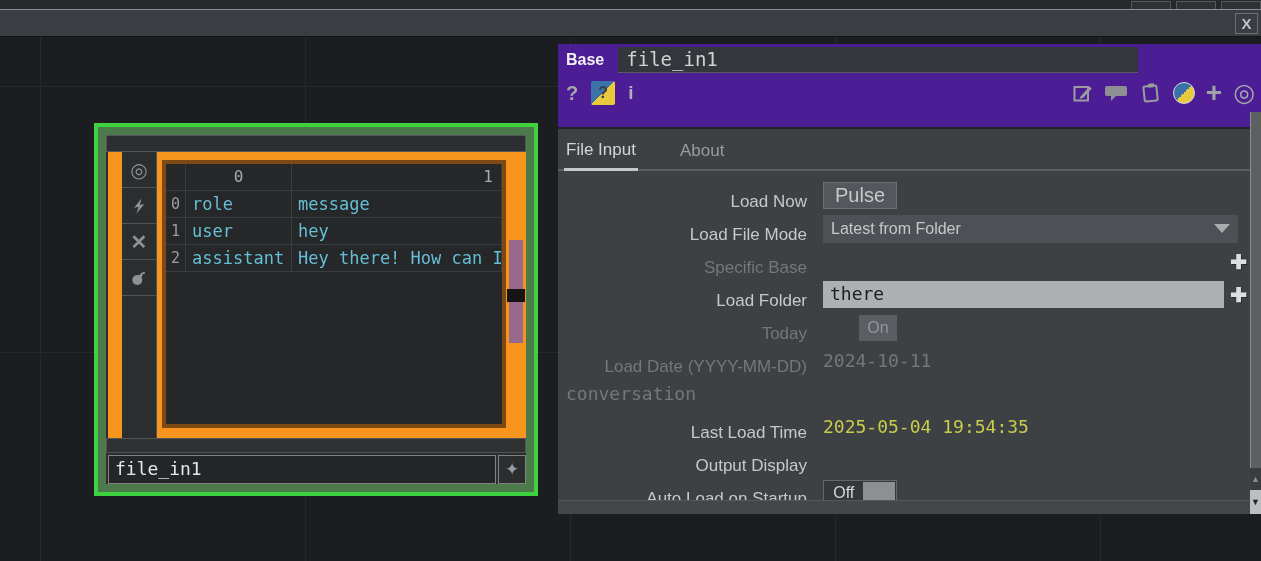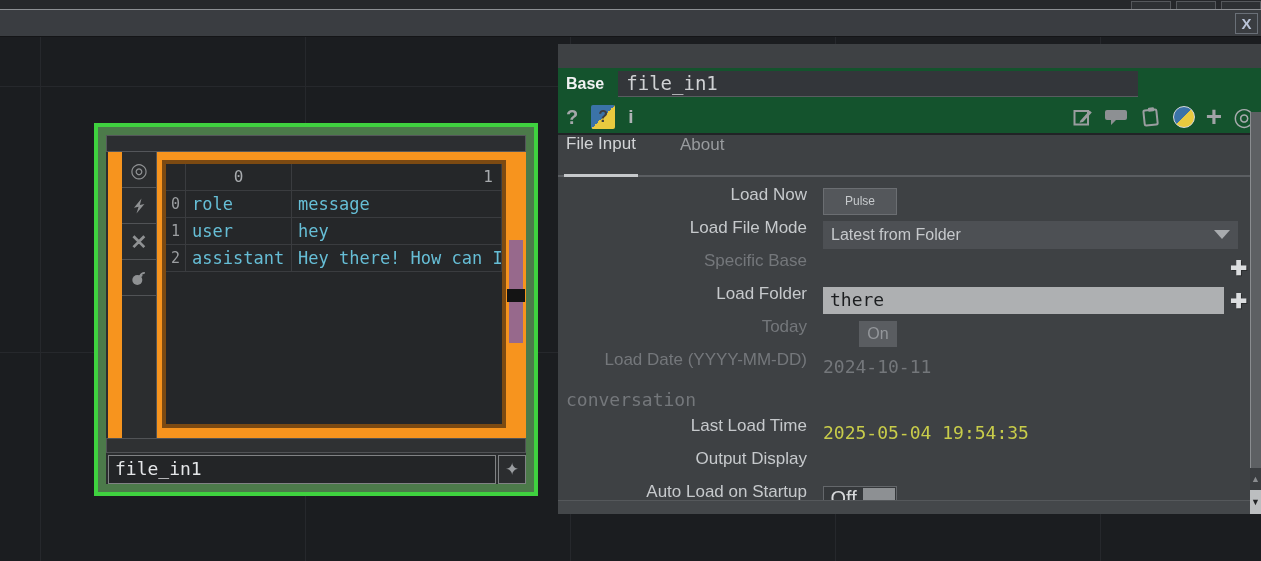--- a/index.html
+++ b/index.html
@@ -47,21 +47,21 @@
   .scroll-gap { position:absolute; right:1px; width:18px; background:#141414; }
   .node-bottomstrip { height:15px; background:#2f3133; border:1px solid #515356; }
   .node-namerow { height:29px; margin-top:2px; display:flex; padding:0 0 0 2px; gap:2px; }
   .node-namefield { flex:1; background:#232527; border:1px solid #808284; color:#e4e6e8;
                     font-family:"DejaVu Sans Mono", monospace; font-size:18px; line-height:26px; padding-left:6px; }
   .node-addbtn { width:28px; background:#2b2d2f; border:1px solid #808284; color:#9a9da0;
                  display:flex; align-items:center; justify-content:center; font-size:17px; cursor:pointer; }
 
   
   .dialog { position:absolute; left:558px; top:44px; width:703px; height:470px; background:#3e4144; z-index:6; }
-  .dlg-head { height:67px; background:#14532d; border-bottom:2px solid #212326;margin-top:24px; }
+  .dlg-head { height:85px; background:#4c1d95; border-bottom:2px solid #212326; }
   .dlg-title { height:32px; display:flex; align-items:center; padding:0 8px; }
   .op-type { color:#f0f1f2; font-weight:bold; font-size:16px; margin-right:14px; }
   .op-name { flex:1; max-width:520px; color:#d0d2d4; font-family:"DejaVu Sans Mono", monospace; font-size:19px;
              border-bottom:1px solid #595c60; background:#33363a; padding:1px 8px 2px 8px; }
   .dlg-toolbar { height:33px; display:flex; align-items:center; padding:0 6px 0 8px; gap:13px; }
   .tb-spacer { flex:1; }
   .tb-glyph { color:#a4a7aa; font-weight:bold; font-size:20px; cursor:pointer; line-height:1; }
   .tb-info { font-size:19px; color:#b0b3b6; }
   .py-help { width:24px; height:24px; border-radius:2px; cursor:pointer;
              background:linear-gradient(135deg,#3b73a8 0 50%,#e9ca3f 50% 100%);
@@ -69,47 +69,47 @@
   .py-help span { color:#3c3e40; font-weight:bold; font-size:16px; }
   .tb-right { display:flex; align-items:center; gap:11px; }
   .tb-svg { display:block; cursor:pointer; }
   .py-logo { width:22px; height:22px; border-radius:50%; border:1px solid #d8dadc; cursor:pointer;
              background:linear-gradient(135deg,#3b73a8 0 50%,#e9ca3f 50% 100%); }
   .tb-plus { font-size:28px; font-weight:bold; color:#a0a3a6; line-height:1; cursor:pointer; }
   .tb-target { font-size:25px; color:#a8abae; line-height:1; cursor:pointer; }
 
   .dlg-tabs { height:42px; display:flex; align-items:flex-end; padding:0 6px; gap:26px;
               border-bottom:2px solid #5b5e62; }
-  .tab { font-size:17px; padding:0 2px 20px 2px; cursor:pointer; margin-bottom:-2px; }
+  .tab { font-size:17px; padding:0 2px 8px 2px; cursor:pointer; margin-bottom:-2px; }
   .tab.active { color:#d2d4d6; border-bottom:3px solid #c6c9cc; }
   .tab.idle { color:#989b9e; border-bottom:2px solid transparent;margin-left:14px; }
 
   .dlg-params { margin-top:8px; }
-  .p-row { height:33px; display:flex; align-items:flex-start; }
+  .p-row { height:33px; display:flex; align-items:flex-end; }
   .p-label { width:257px; text-align:right; padding-right:8px; font-size:17px; color:#c6c9cc; }
   .p-label.disabled { color:#74777b; }
   .p-value { flex:1; display:flex; align-items:center; margin-left:8px; padding-right:11px; height:100%; }
   .mono { font-family:"DejaVu Sans Mono", monospace; font-size:18px; }
   .val-dim { color:#74777b; }
   .val-yellow { color:#c8cc4a; }
   .btn-pulse { width:74px; height:27px; background:#54575b; border:1px solid #6b6e72; color:#c6c9cc;
-               font-size:12px; text-align:center; line-height:25px; cursor:pointer; }
+               font-size:20px; text-align:center; line-height:25px; cursor:pointer; }
   .dropdown { flex:1; height:28px; margin-right:12px; background:#4d5054; color:#c6c9cc; font-size:16px;
               display:flex; align-items:center; padding:0 8px; cursor:pointer; }
   .dd-caret { margin-left:auto; width:0; height:0; border-left:8px solid transparent;
               border-right:8px solid transparent; border-top:9px solid #a8abae; }
   .plus-ico { margin-left:auto; margin-right:3px; color:#dcdee0; font-size:20px; font-weight:bold;
               text-shadow:1px 1px 0 #2a2c2e; cursor:pointer; line-height:1; }
   .field-edit { flex:1; height:27px; background:#aeb0b2; color:#1c1e20; font-family:"DejaVu Sans Mono", monospace;
                 font-size:18px; line-height:26px; padding-left:7px; margin-right:6px; }
   .btn-on { margin-left:36px; width:38px; height:26px; background:#5a5d61; color:#94979b; font-size:16px;
             text-align:center; line-height:25px; cursor:pointer; }
   .switch { width:74px; height:26px; border:1px solid #64676b; background:#35383b; display:flex;
             align-items:center; cursor:pointer; }
-  .switch-text { width:40px; text-align:center; color:#d6d8da; font-size:20px; }
+  .switch-text { width:40px; text-align:center; color:#d6d8da; font-size:16px; }
   .switch-knob { width:32px; height:22px; background:#8d9093; margin-right:1px; }
 
   .dlg-scrollbar { position:absolute; right:0; top:68px; width:11px; height:402px; background:#34373a; }
   .sb-thumb { position:absolute; top:0; left:0; width:11px; height:356px; background:#5d6063; border-left:1px solid #8a8d90; }
   .sb-up { position:absolute; left:0; top:356px; width:11px; height:22px; background:#3a3d40; color:#8a8d90;
            font-size:9px; text-align:center; line-height:22px; cursor:pointer; }
   .sb-down { position:absolute; left:0; top:378px; width:11px; height:24px; background:#bcbec0; color:#222426;
              font-size:9px; text-align:center; line-height:24px; cursor:pointer; }
   .dlg-bottomstrip { position:absolute; left:0; bottom:0; width:692px; height:14px; background:#44474a;
                      border-top:1px solid #55585b; }

